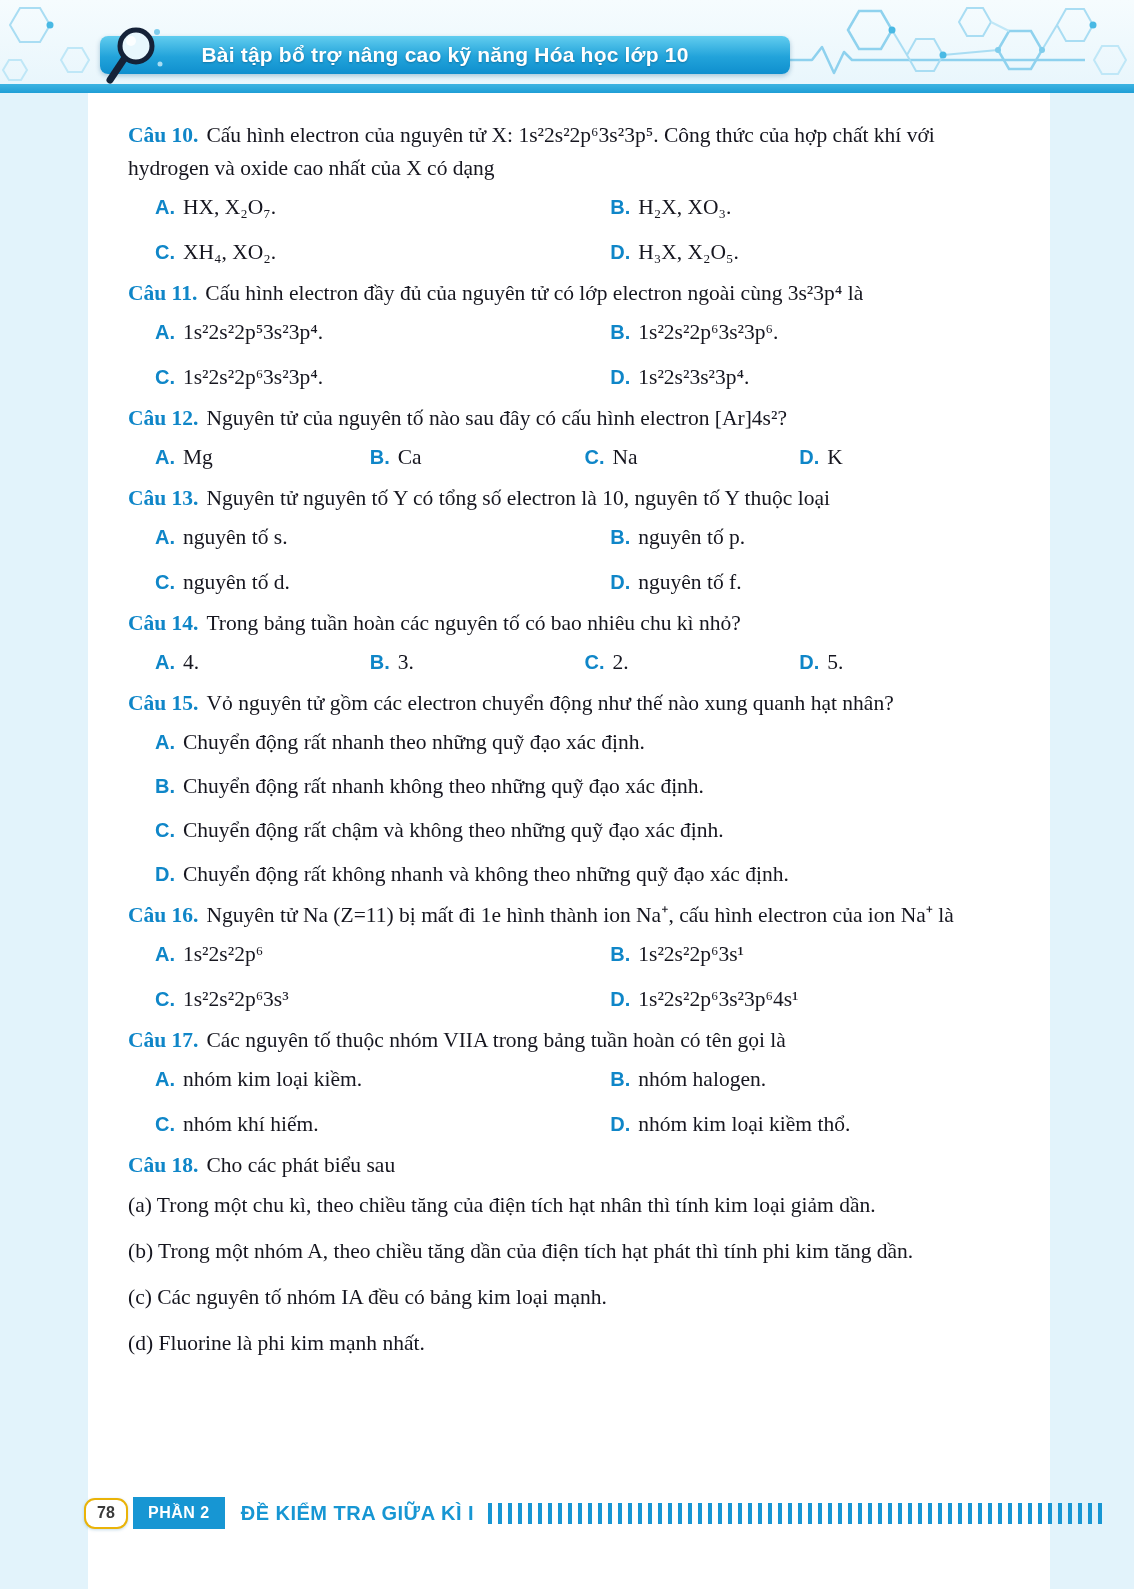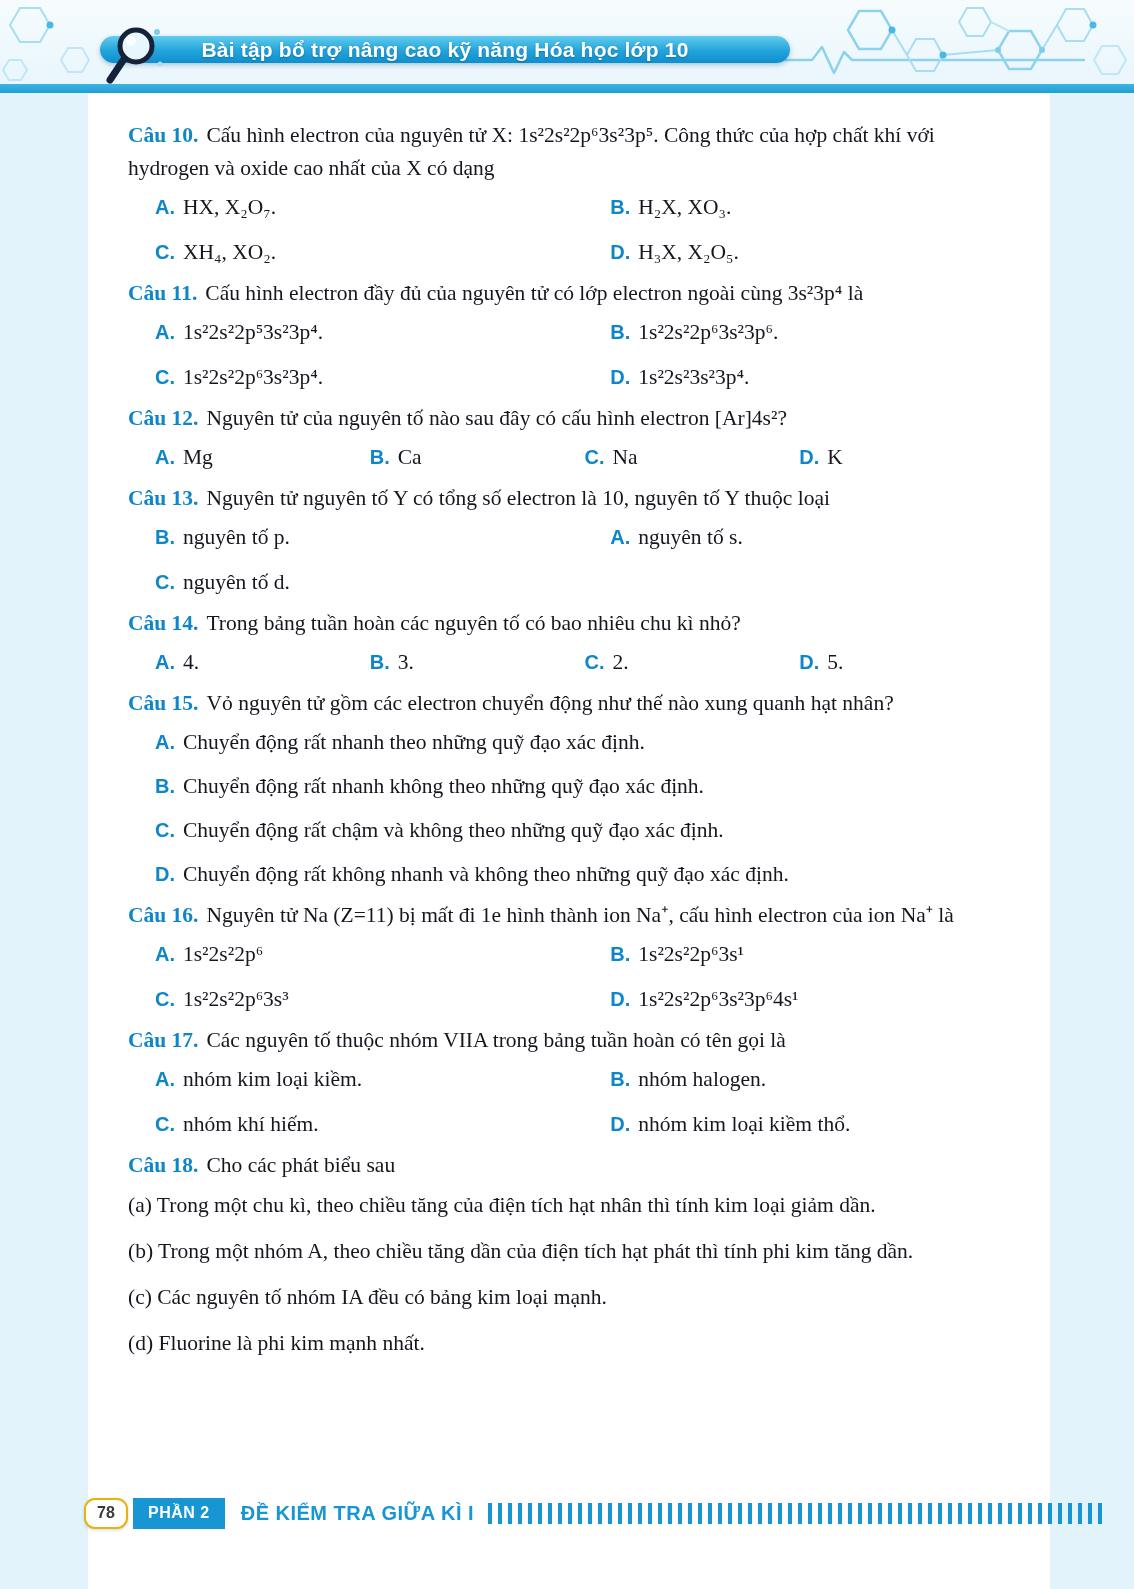--- a/index.html
+++ b/index.html
@@ -14,22 +14,22 @@
     position:absolute; top:0; left:0; width:1134px; height:84px;
     background:linear-gradient(180deg,#f6fcfe 0%,#e9f6fc 100%);
   }
   .top-rule {
     position:absolute; top:84px; left:0; width:1134px; height:9px;
     background:linear-gradient(180deg,#3db4e2,#1f9ed6);
   }
   .deco-svg { position:absolute; top:0; left:0; }
 
   .banner {
-    position:absolute; left:100px; top:36px; width:690px; height:27px;
-    border-radius:16px;
+    position:absolute; left:100px; top:36px; width:690px; height:38px;
+    border-radius:8px;
     background:linear-gradient(180deg,#62cdef 0%,#22a3da 55%,#0f8fce 100%);
     box-shadow:0 2px 5px rgba(8,84,130,.3);
     display:flex; align-items:center; justify-content:center;
     color:#fff; font-family:"Liberation Sans", sans-serif;
     font-weight:bold; font-size:21px; text-shadow:0 1px 2px rgba(6,70,110,.45);
     z-index:3; letter-spacing:.2px;
   }
   .magnifier { position:absolute; left:102px; top:20px; z-index:4; }
 
   
@@ -60,21 +60,21 @@
     font-family:"Liberation Sans", sans-serif;
   }
   .page-badge {
     width:44px; height:31px; background:#fff;
     border:2px solid #eab308; border-radius:11px;
     display:flex; align-items:center; justify-content:center;
     font-weight:bold; font-size:16px; color:#3a3a3a;
     box-shadow:0 1px 3px rgba(20,110,160,.25);
   }
   .part-badge {
-    height:31px; margin-left:5px; padding:0 15px;
+    height:16px; margin-left:5px; padding:16px 15px;
     background:#1796d3; color:#fff; font-weight:bold; font-size:16px;
     display:flex; align-items:center; letter-spacing:.5px;
   }
   .section-title {
     margin-left:16px; color:#1796d3; font-weight:bold; font-size:20px;
     letter-spacing:.5px; white-space:nowrap;
   }
   .bars {
     flex:1; height:21px; margin-left:14px;
     background:repeating-linear-gradient(90deg,#1796d3 0 4px, transparent 4px 10px);
@@ -152,23 +152,24 @@
         <div class="opts cols4">
           <div class="opt"><span class="opt-label">A.</span><span>Mg</span></div>
           <div class="opt"><span class="opt-label">B.</span><span>Ca</span></div>
           <div class="opt"><span class="opt-label">C.</span><span>Na</span></div>
           <div class="opt"><span class="opt-label">D.</span><span>K</span></div>
         </div>
       </div>
       <div class="question">
         <p class="q-text"><span class="q-num">Câu 13.</span><span>Nguyên tử nguyên tố Y có tổng số electron là 10, nguyên tố Y thuộc loại</span></p>
         <div class="opts cols2">
+          <div class="opt"><span class="opt-label">A.</span><span>nguyên tố s.</span></div>
           <div class="opt"><span class="opt-label">B.</span><span>nguyên tố p.</span></div>
-          <div class="opt"><span class="opt-label">A.</span><span>nguyên tố s.</span></div>
           <div class="opt"><span class="opt-label">C.</span><span>nguyên tố d.</span></div>
+          <div class="opt"><span class="opt-label">D.</span><span>nguyên tố f.</span></div>
         </div>
       </div>
       <div class="question">
         <p class="q-text"><span class="q-num">Câu 14.</span><span>Trong bảng tuần hoàn các nguyên tố có bao nhiêu chu kì nhỏ?</span></p>
         <div class="opts cols4">
           <div class="opt"><span class="opt-label">A.</span><span>4.</span></div>
           <div class="opt"><span class="opt-label">B.</span><span>3.</span></div>
           <div class="opt"><span class="opt-label">C.</span><span>2.</span></div>
           <div class="opt"><span class="opt-label">D.</span><span>5.</span></div>
         </div>

